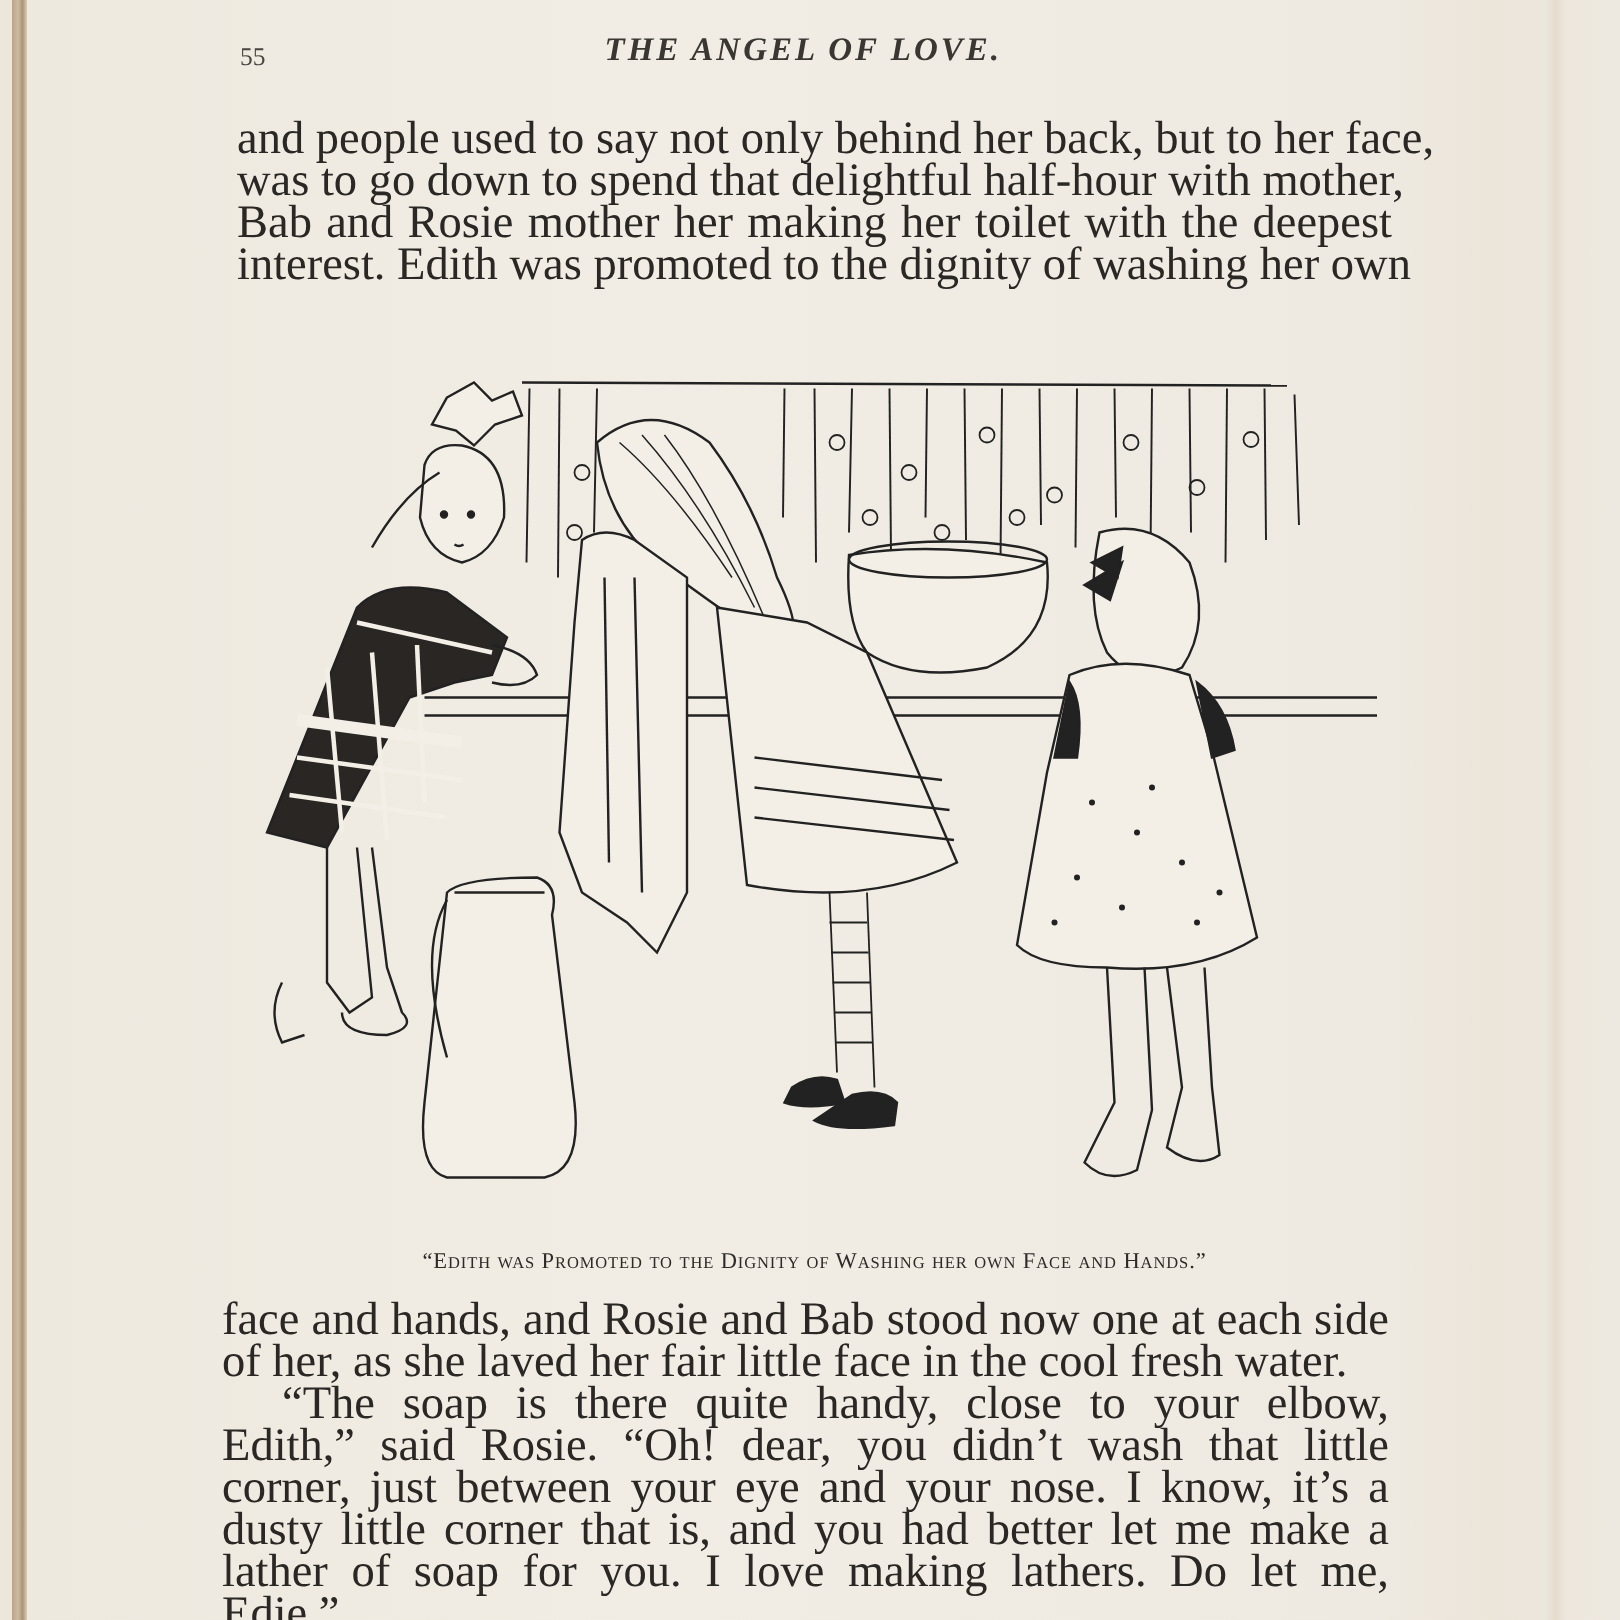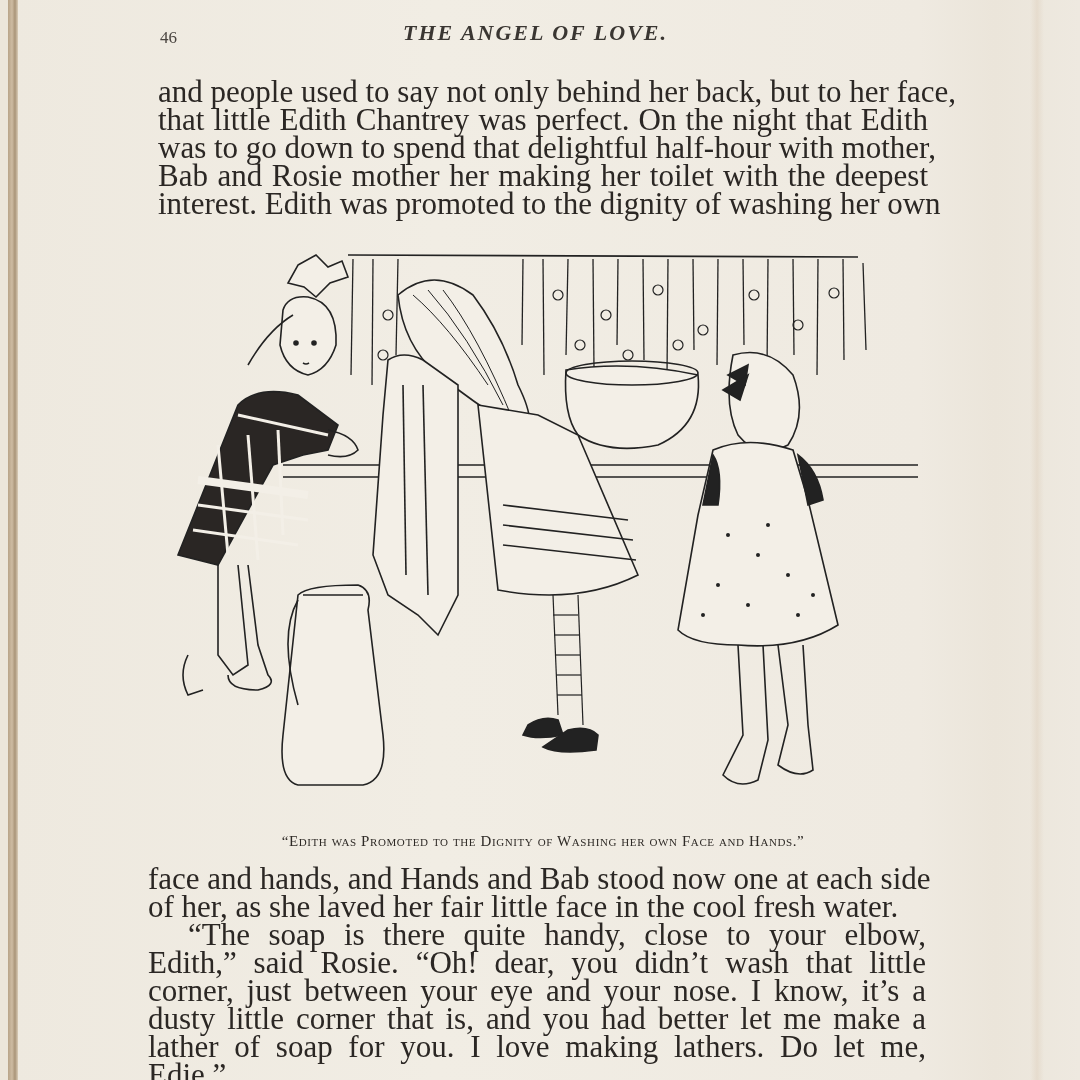--- a/index.html
+++ b/index.html
@@ -52,27 +52,26 @@
     }
   </style>
 </head>
 <body>
 
 <div class="page">
   <div class="spine-edge"></div>
   <div class="fold-shadow"></div>
 
   <div class="running-head">
-    <span class="page-number">46</span>
+    <span class="page-number">55</span>
     <span class="running-title">THE ANGEL OF LOVE.</span>
   </div>
 
   <div class="para top-para">
     <span class="line">and people used to say not only behind her back, but to her face,</span>
-    <span class="line">that little Edith Chantrey was perfect.   On the night that Edith</span>
     <span class="line">was to go down to spend that delightful half-hour with mother,</span>
     <span class="line">Bab and Rosie mother her making her toilet with the deepest</span>
     <span class="line">interest.   Edith was promoted to the dignity of washing her own</span>
   </div>
 
   <svg class="illustration" viewBox="0 0 770 565" xmlns="http://www.w3.org/2000/svg" fill="none" stroke="#222" stroke-width="1.6">
 
     <path d="M190 20 L700 22"></path>
 
     <path d="M140 30 l18 -10 l12 12 l14 -6 l6 16 l-18 6 l-14 14 l-12 -10 l-16 -4 z" fill="#f3efe7"></path>
@@ -194,21 +193,21 @@
           <circle cx="545" cy="380" r="2"></circle>
       </g>
       <path d="M580 410 L585 500 L565 540 Q580 555 600 545 L610 505 L605 410"></path>
       <path d="M620 410 L630 490 L620 530 Q640 545 655 535 L650 490 L645 410"></path>
     </g>
   </svg>
 
   <div class="caption">“Edith was Promoted to the Dignity of Washing her own Face and Hands.”</div>
 
   <div class="para bottom-para">
-    <span class="line">face and hands, and Hands and Bab stood now one at each side</span>
+    <span class="line">face and hands, and Rosie and Bab stood now one at each side</span>
     <span class="line last">of her, as she laved her fair little face in the cool fresh water.</span>
     <span class="line indent">“The soap is there quite handy, close to your elbow,</span>
     <span class="line">Edith,” said Rosie.  “Oh! dear, you didn’t wash that little</span>
     <span class="line">corner, just between your eye and your nose.  I know, it’s a</span>
     <span class="line">dusty little corner that is, and you had better let me make a</span>
     <span class="line">lather of soap for you.  I love making lathers.  Do let me,</span>
     <span class="line last">Edie.”</span>
   </div>
 </div>
 

